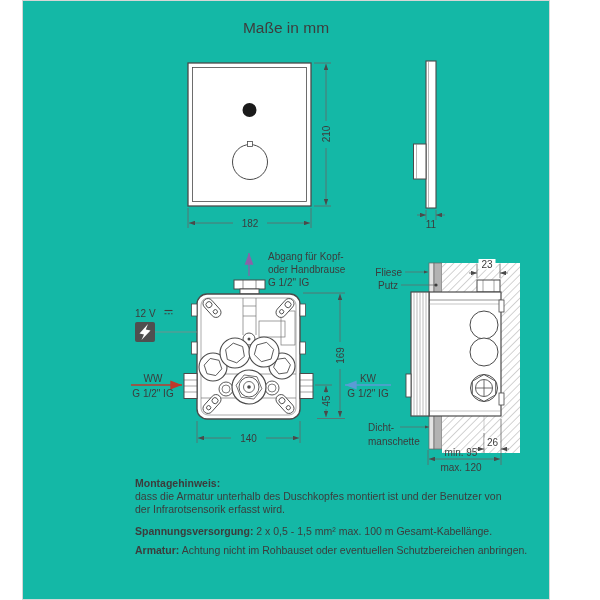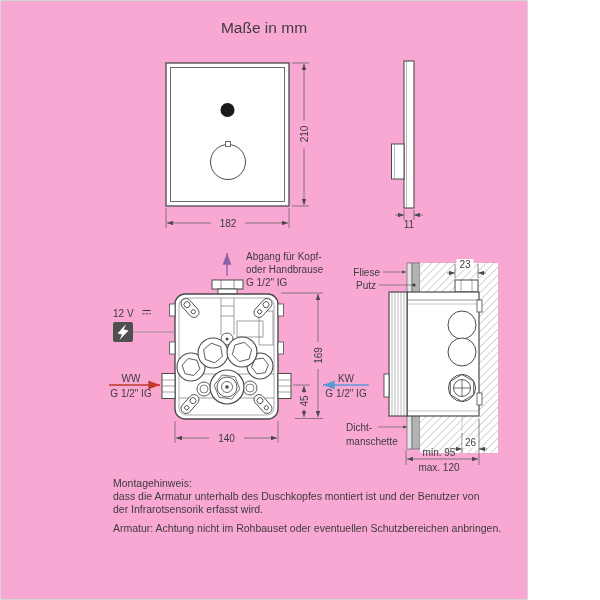--- a/index.html
+++ b/index.html
@@ -1,31 +1,31 @@
 <!DOCTYPE html>
 <html><head>
 <meta charset="utf-8">
 <style>
   html,body{margin:0;padding:0;background:#fff;}
   #stage{
-    position:relative;width:528px;height:600px;background:#f9a8d4;
+    position:relative;width:528px;height:600px;background:#14b8a6;
     border:1px solid #d6d6d6;box-sizing:border-box;overflow:hidden;
-    font-family:"Liberation Sans", sans-serif;color:#3c3c3c;
+    font-family:"Liberation Sans", sans-serif;color:#3c3c3c;margin-left:22px;
   }
   .title{
     position:absolute;top:18px;left:0;width:100%;text-align:center;
     font-size:15.5px;color:#3d3d3d;
   }
   svg{position:absolute;top:0;left:0;}
   svg text{font-family:"Liberation Sans", sans-serif;font-size:10px;fill:#3c3c3c;}
   .notes{
     position:absolute;left:112px;top:476px;width:400px;
     font-size:10.5px;line-height:13px;color:#3c3c3c;
   }
-  .notes .heading{font-weight:normal;}
+  .notes .heading{font-weight:bold;}
   .notes .row{margin-top:9px;}
   .notes .row2{margin-top:6px;}
 </style>
 </head>
 <body>
 
 <div id="stage">
 
   <div class="title">Maße in mm</div>
 
@@ -272,19 +272,23 @@
     <text x="464" y="267" text-anchor="middle">23</text>
     <text x="469.5" y="445" text-anchor="middle">26</text>
     <text x="438" y="455" text-anchor="middle">min. 95</text>
     <text x="438" y="469.5" text-anchor="middle">max. 120</text>
   </svg>
 
   <div class="notes">
     <div class="heading">Montagehinweis:</div>
     <div>dass die Armatur unterhalb des Duschkopfes montiert ist und der Benutzer von</div>
     <div>der Infrarotsensorik erfasst wird.</div>
+    <div class="row">
+      <span class="heading">Spannungsversorgung:</span>
+      <span>2 x 0,5 - 1,5 mm²  max. 100 m Gesamt-Kabellänge.</span>
+    </div>
     <div class="row2">
       <span class="heading">Armatur:</span>
       <span>Achtung nicht im Rohbauset oder eventuellen Schutzbereichen anbringen.</span>
     </div>
   </div>
 
 </div>
 
 </body></html>

